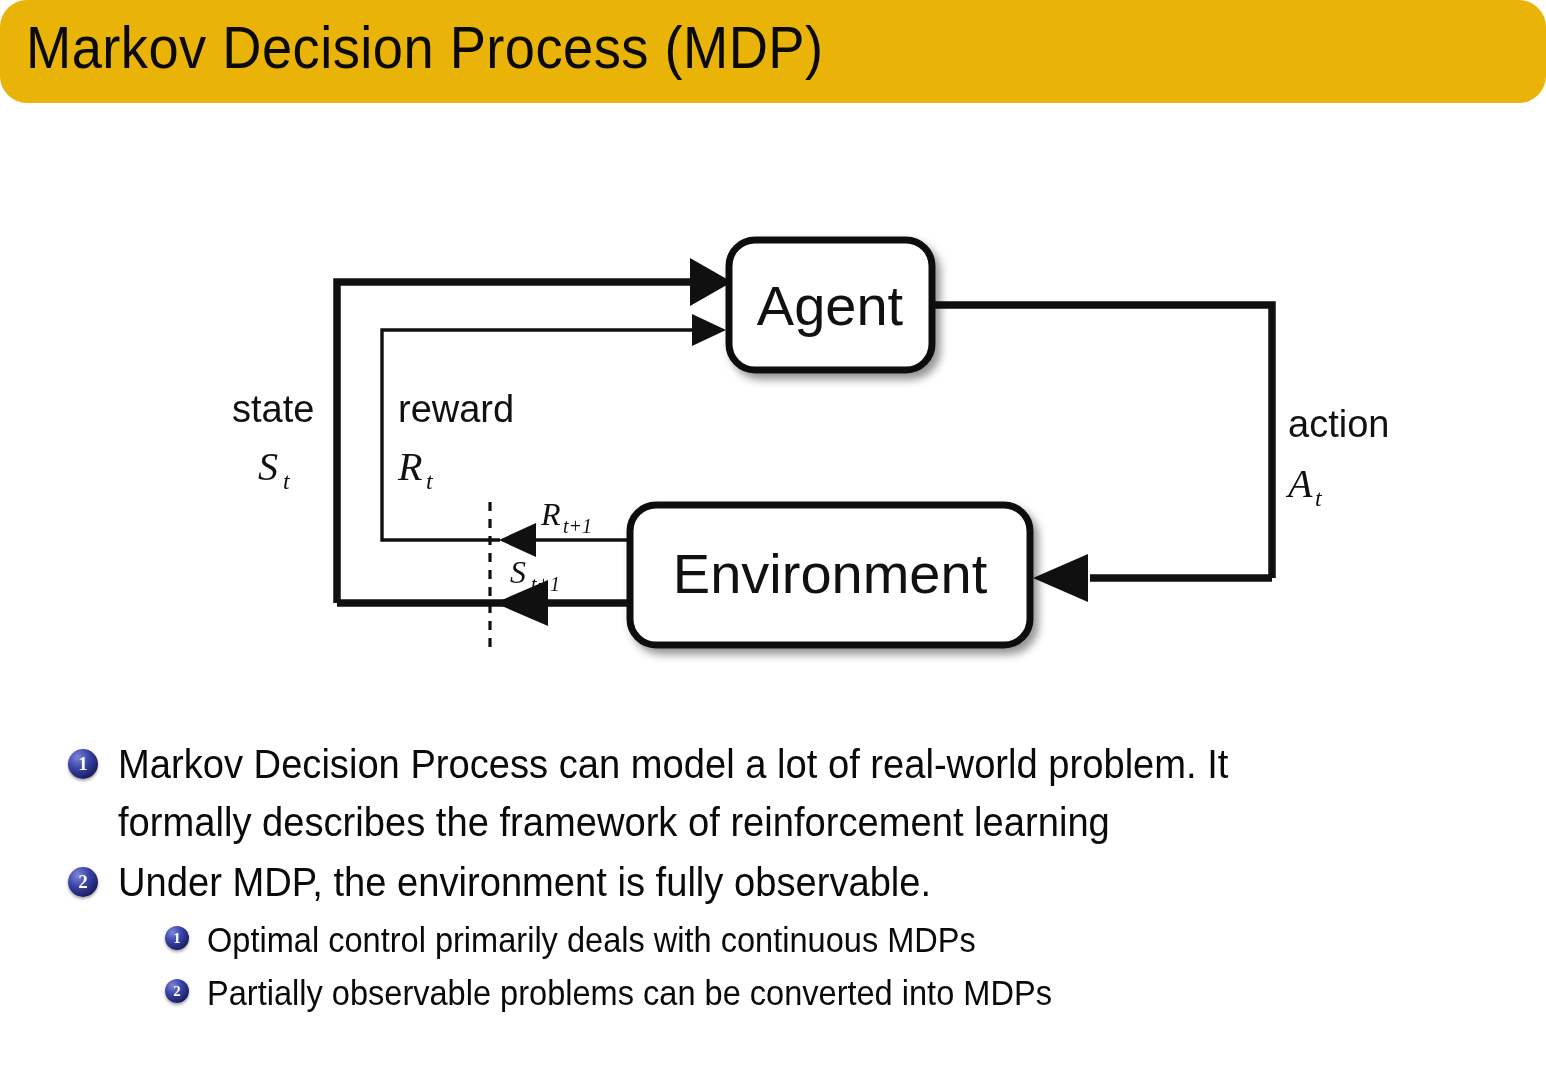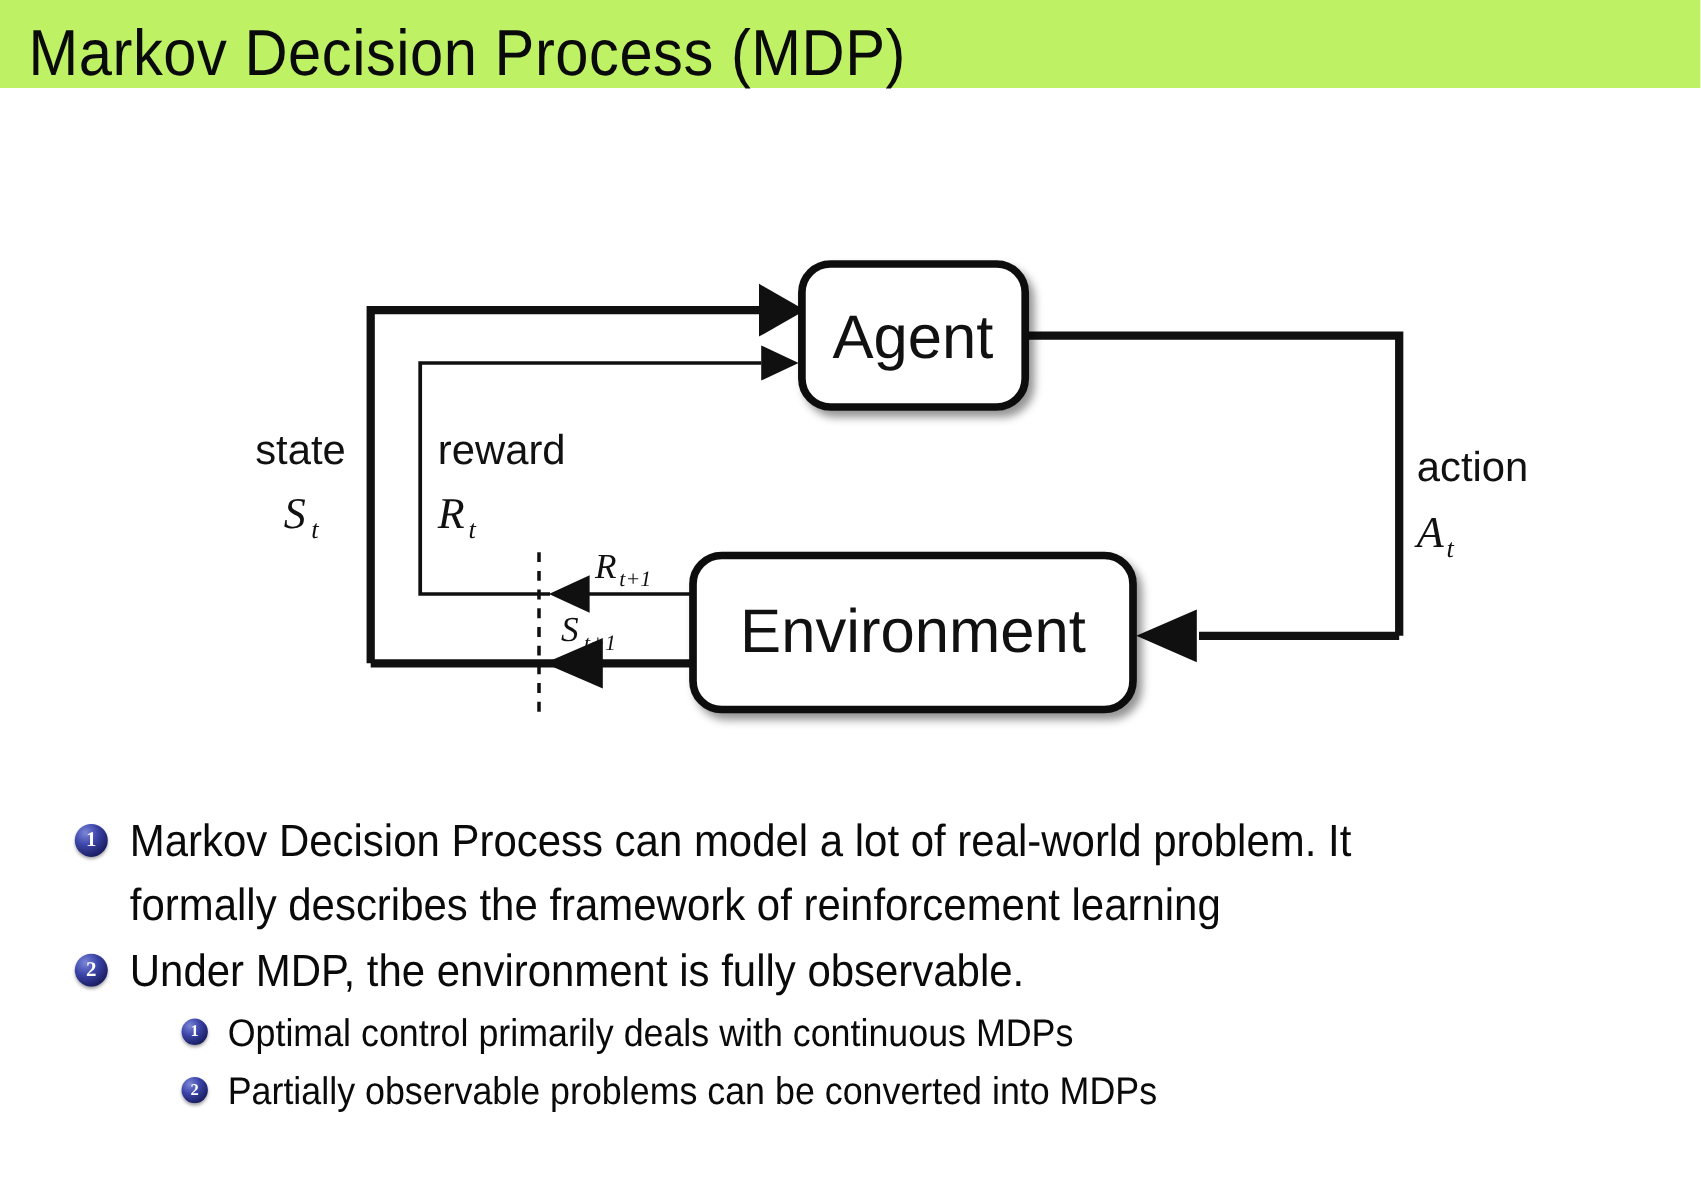--- a/index.html
+++ b/index.html
@@ -14,22 +14,23 @@
     font-family: "DejaVu Sans", sans-serif;
     position: relative;
   }
 
   
   #title-bar {
     position: absolute;
     left: 0;
     top: 0;
     width: 1546px;
-    height: 80px;
-    background: #bef264;
+    height: 103px;
+    background: #eab308;
+    border-radius: 27px;
   }
   #slide-title {
     position: absolute;
     left: 26px;
     top: 14px;
     font-family: "Liberation Sans", sans-serif;
     font-size: 59px;
     font-weight: 400;
     color: #0a0a0a;
     letter-spacing: 0.5px;

